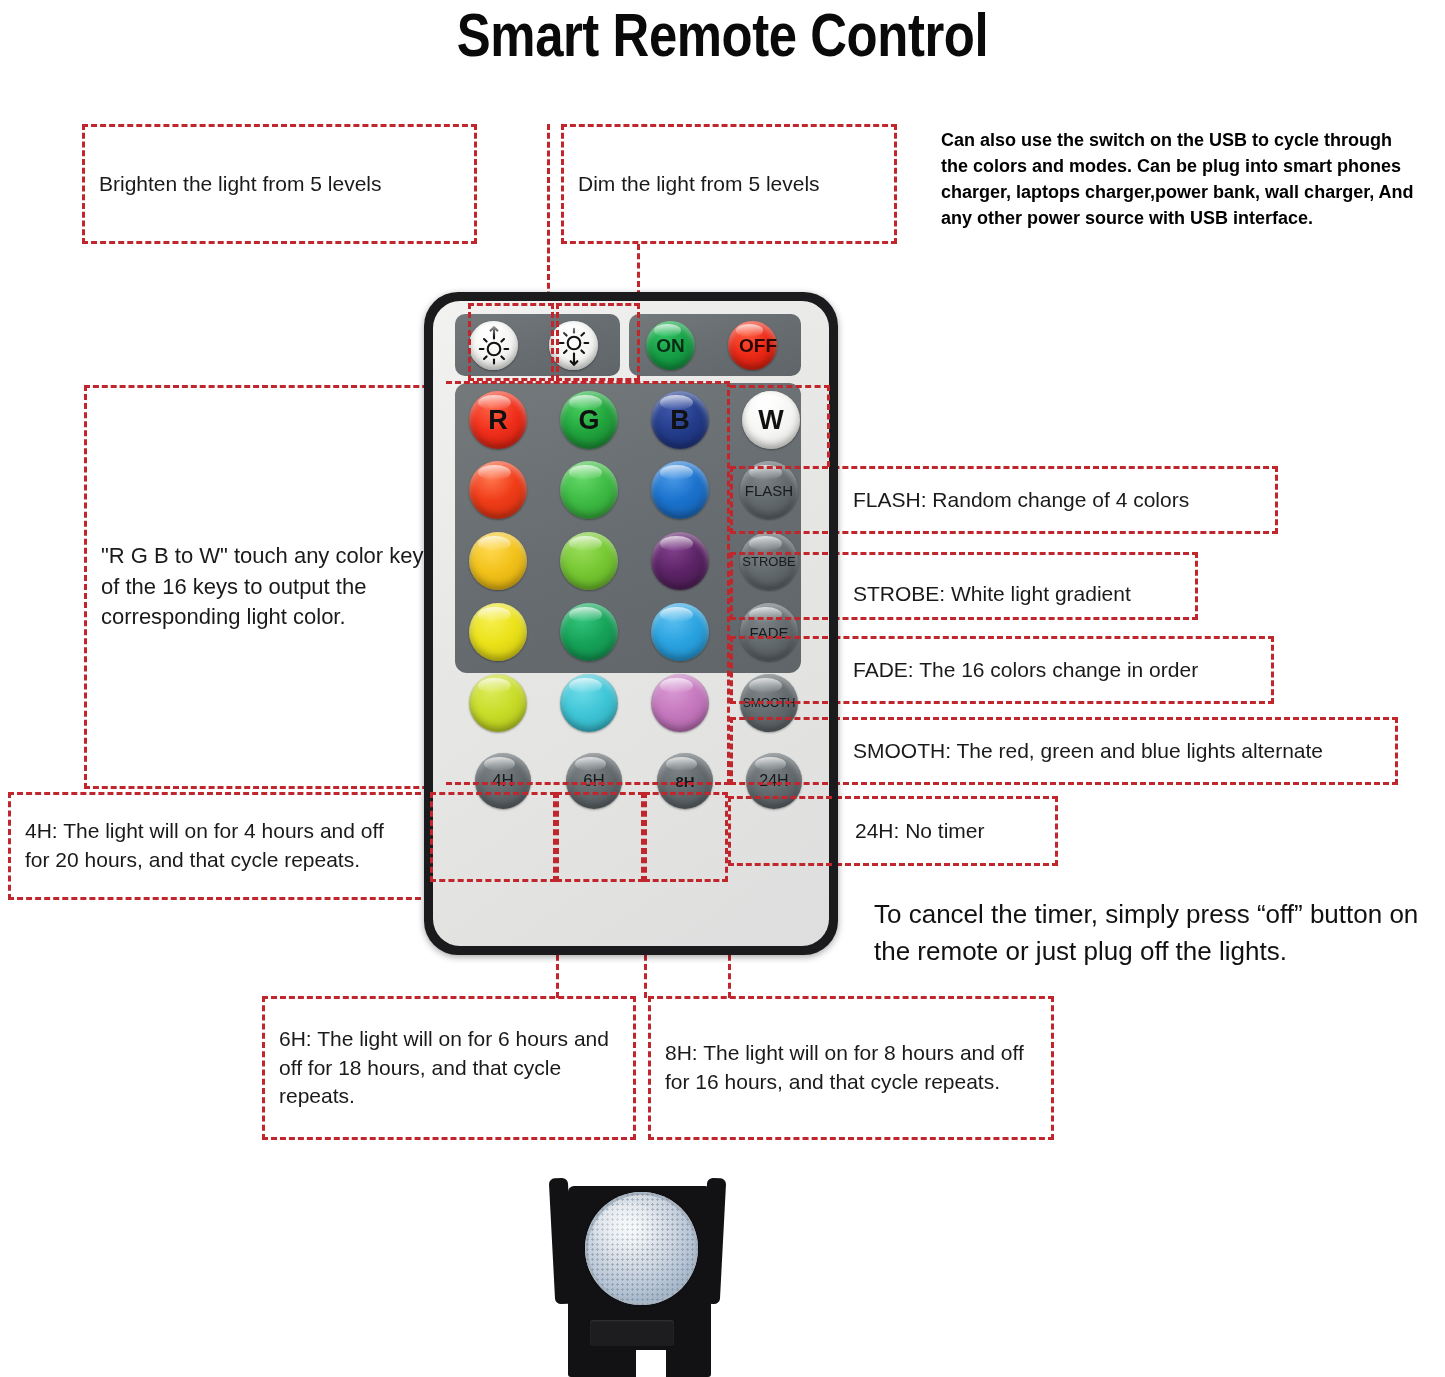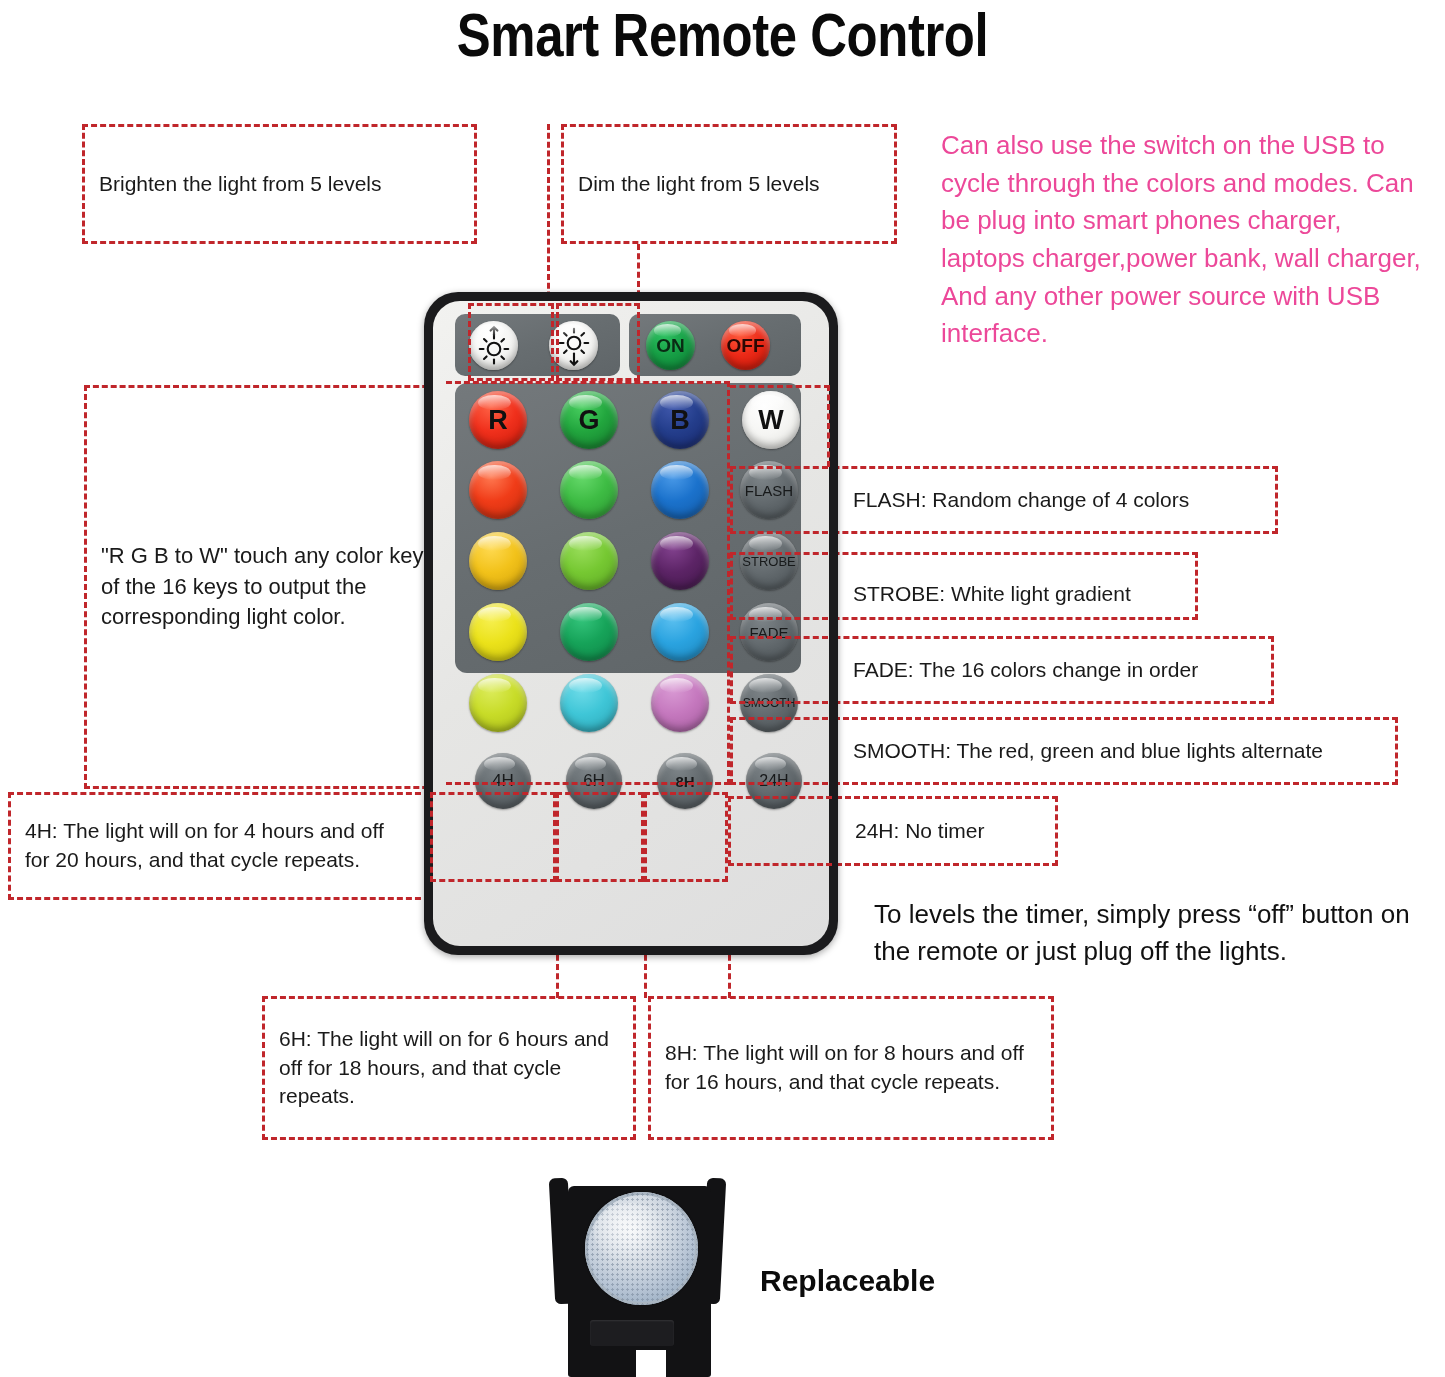--- a/index.html
+++ b/index.html
@@ -27,21 +27,21 @@
     display:flex;align-items:center;
   }
   .dash .txt{
     padding:0 14px;
     font-size:21px;line-height:1.38;color:#1a1a1a;
   }
 
   
   .plain{font-size:21px;line-height:1.38;color:#111;}
   .bold-block{
-    font-size:26px;line-height:1.45;font-weight:normal;color:#ec4899;
+    font-size:18px;line-height:1.45;font-weight:bold;color:#000000;
   }
 
   
   #remote{
     left:424px;top:292px;width:414px;height:663px;
     border-radius:34px;
     background:#1b1b1d;
     box-shadow:0 2px 7px rgba(0,0,0,.35);
     padding:9px;box-sizing:border-box;
   }
@@ -174,21 +174,21 @@
 </div>
 
 <div class="abs dash" id="cal-8h" style="left:648px;top:996px;width:406px;height:144px;">
   <div class="txt">8H: The light will on for 8 hours and off for 16 hours, and that cycle repeats.</div>
 </div>
 
 <div class="abs" style="left:556px;top:880px;width:0;height:118px;border-left:3px dashed #c0262b;"></div>
 <div class="abs" style="left:644px;top:880px;width:0;height:118px;border-left:3px dashed #c0262b;"></div>
 <div class="abs" style="left:728px;top:880px;width:0;height:118px;border-left:3px dashed #c0262b;"></div>
 
-<div class="abs plain" id="cancel-note" style="left:874px;top:896px;width:570px;font-size:26px;line-height:1.42;">To levels the timer, simply press “off” button on the remote or just plug off the lights.</div>
+<div class="abs plain" id="cancel-note" style="left:874px;top:896px;width:570px;font-size:26px;line-height:1.42;">To cancel the timer, simply press “off” button on the remote or just plug off the lights.</div>
 
 <div class="abs" id="remote">
   <div id="remote-face">
 
     <div class="panel" id="panel-top-left"></div>
     <div class="panel" id="panel-top-right"></div>
     <div class="panel" id="panel-grid"></div>
 
     <div class="btn sun-btn" style="left:36px;top:20px;width:49px;height:49px;background:radial-gradient(circle at 38% 28%,#ffffff 0%,#f4f4f2 55%,#e2e2df 100%);">
       <span>
@@ -225,21 +225,21 @@
             <path d="M20 32 L20 39.5 M16.6 36.2 L20 39.8 L23.4 36.2"></path>
           </g>
         </svg>
       </span>
     </div>
 
     <div class="btn" style="left:213px;top:20px;width:49px;height:49px;background:radial-gradient(circle at 38% 26%,#2ec262 0%,#17a046 45%,#0c7b33 100%);">
       <span style="font-size:19px;color:#0a2b14;">ON</span>
     </div>
 
-    <div class="btn" style="left:288px;top:20px;width:49px;height:49px;background:radial-gradient(circle at 38% 26%,#ff5a3c 0%,#ec2a18 45%,#c01405 100%);">
+    <div class="btn" style="left:295px;top:20px;width:49px;height:49px;background:radial-gradient(circle at 38% 26%,#ff5a3c 0%,#ec2a18 45%,#c01405 100%);justify-content:flex-end;">
       <span style="font-size:19px;color:#2b0703;">OFF</span>
     </div>
 
     <div class="btn" style="left:36px;top:90px;width:58px;height:58px;background:radial-gradient(circle at 38% 26%,#ff6346 0%,#f0301c 45%,#c31708 100%);">
       <span style="font-size:27px;">R</span>
     </div>
     <div class="btn" style="left:127px;top:90px;width:58px;height:58px;background:radial-gradient(circle at 38% 26%,#49cf60 0%,#22a63e 45%,#13772b 100%);">
       <span style="font-size:27px;">G</span>
     </div>
     <div class="btn" style="left:218px;top:90px;width:58px;height:58px;background:radial-gradient(circle at 38% 26%,#4159ad 0%,#243e8c 45%,#16266a 100%);">
@@ -310,14 +310,13 @@
 <div class="abs" id="battery">
   <div id="bat-arm-l"></div>
   <div id="bat-arm-r"></div>
   <div id="bat-body"></div>
   <div id="bat-coin"></div>
   <div id="bat-slot"></div>
   <div id="bat-notch"></div>
 </div>
 
 <div class="abs" id="bat-caption">
-  <div>Replaceable</div>
 </div>
 
 </body></html>

